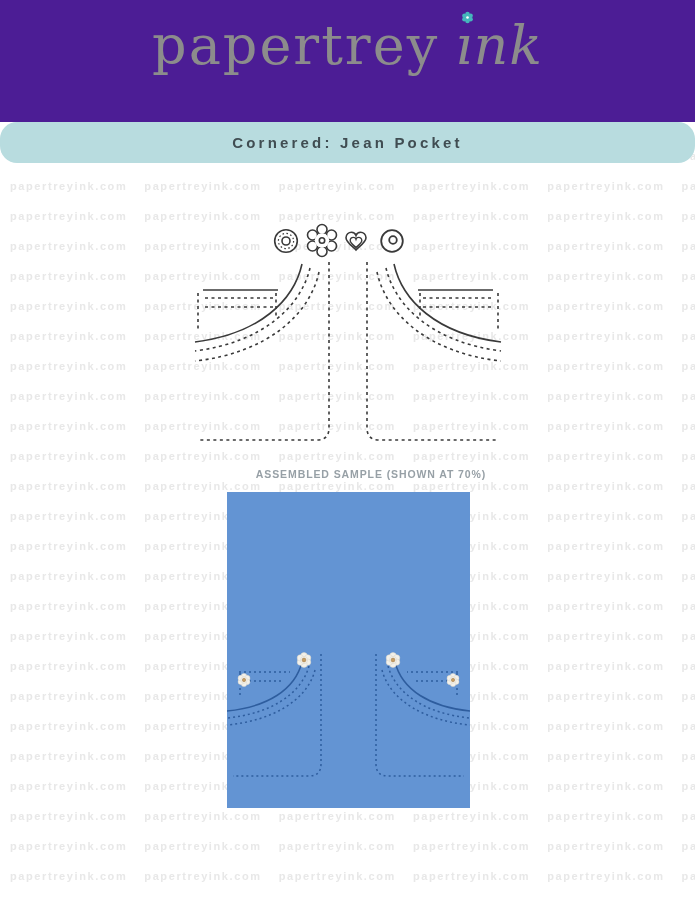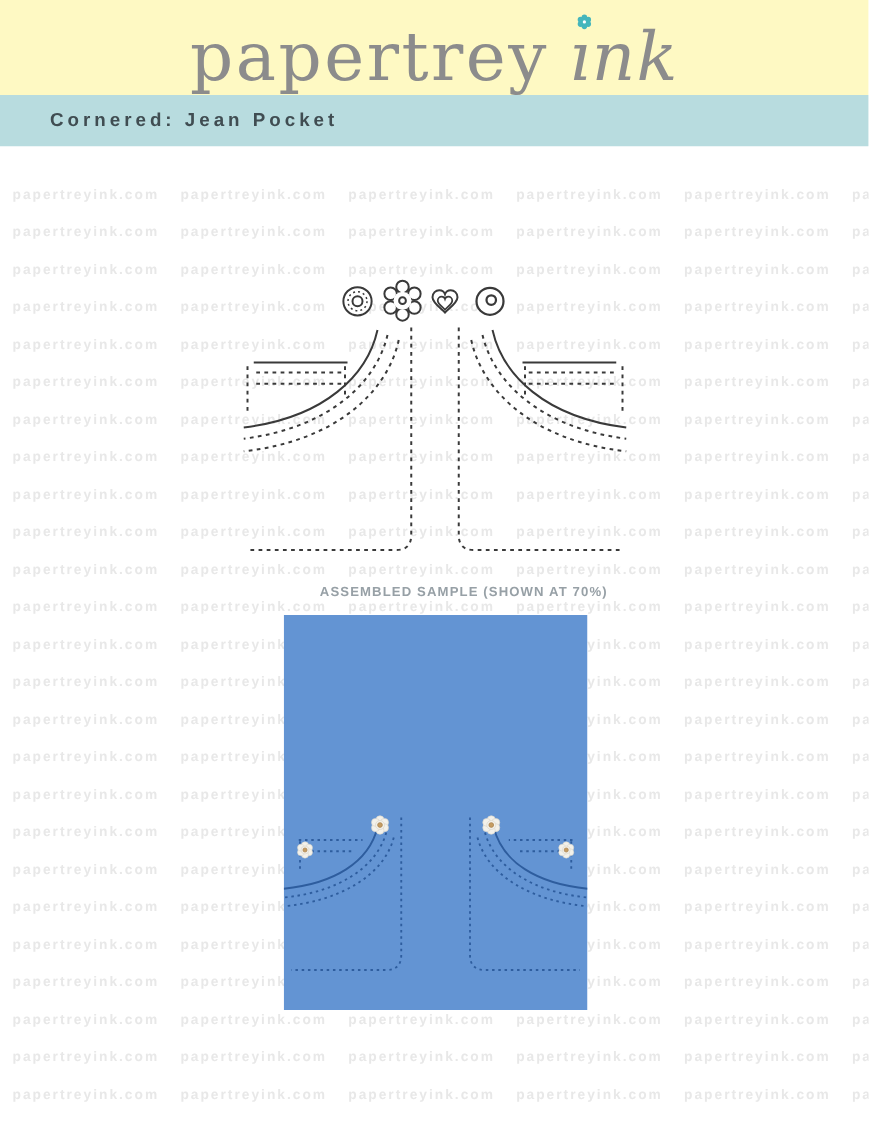--- a/index.html
+++ b/index.html
@@ -7,34 +7,34 @@
         overflow:hidden;font-family:"Liberation Sans",sans-serif;}
 
   
   #watermark{position:absolute;inset:0;pointer-events:none;z-index:0;}
   .wm-row{position:absolute;left:10px;white-space:nowrap;
           font-size:11px;letter-spacing:1.6px;color:var(--wm-color,#e8e8e8);
           font-weight:bold;}
   .wm-row span{margin-right:17px;}
 
   
-  #header{position:relative;z-index:2;height:76px;background:#fef9c3;}
+  #header{position:relative;z-index:2;height:122px;background:#4c1d95;}
   #logo{position:absolute;left:0;right:0;top:14px;text-align:center;
         color:var(--logo-gray,#8c8c8c);}
   #logo .serif{font-family:"DejaVu Serif","Liberation Serif",serif;
         font-size:54px;letter-spacing:2px;}
   #logo .script-wrap{position:relative;display:inline-block;margin-left:16px;}
   #logo .script{font-family:"DejaVu Serif","Liberation Serif",serif;
         font-style:italic;font-size:54px;letter-spacing:1px;}
   #logo .flower{position:absolute;left:5px;top:-4px;width:15px;height:15px;}
 
   
   #banner{position:relative;z-index:2;height:41px;background:var(--banner-bg,#b8dcdf);
-          display:flex;align-items:center;justify-content:space-between;
-          padding:0 40px;box-sizing:border-box;}
+          display:flex;align-items:center;justify-content:center;
+          padding:0 40px;box-sizing:border-box;border-radius:17px;}
   #banner .bn{font-size:15px;font-weight:bold;letter-spacing:3.2px;
           color:var(--banner-text,#404d52);}
 
   
   #die-art{position:absolute;left:188px;top:222px;z-index:1;}
 
   
   #sample-label{position:absolute;left:0;right:0;top:468px;z-index:1;
         text-align:center;font-size:10.5px;font-weight:bold;letter-spacing:0.9px;
         color:var(--label-gray,#97a0a6);margin-left:47px;}

